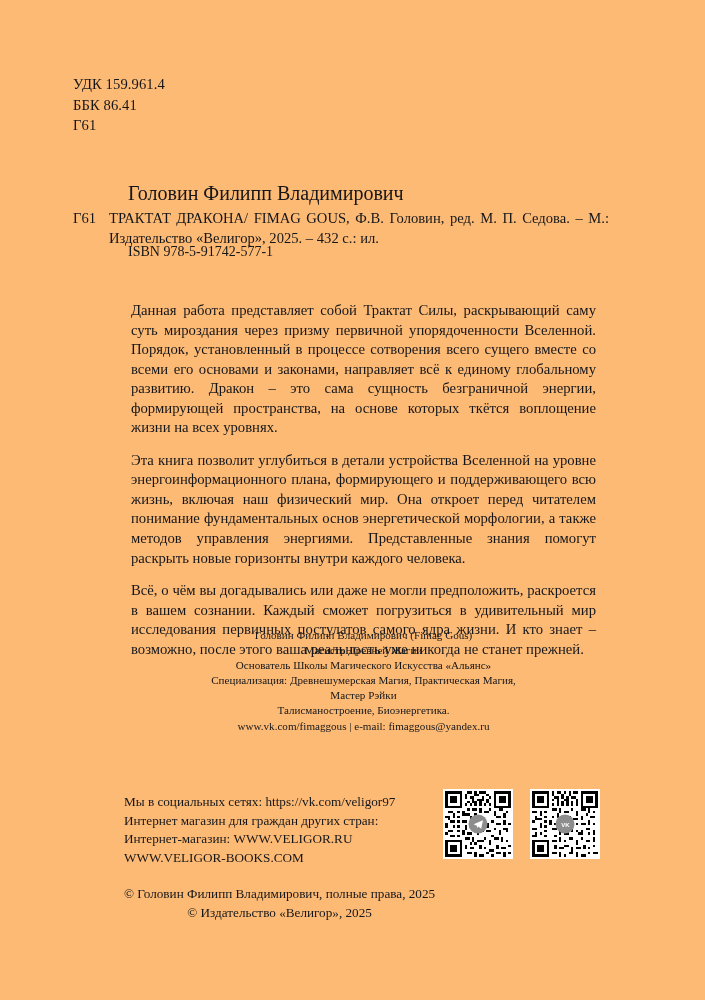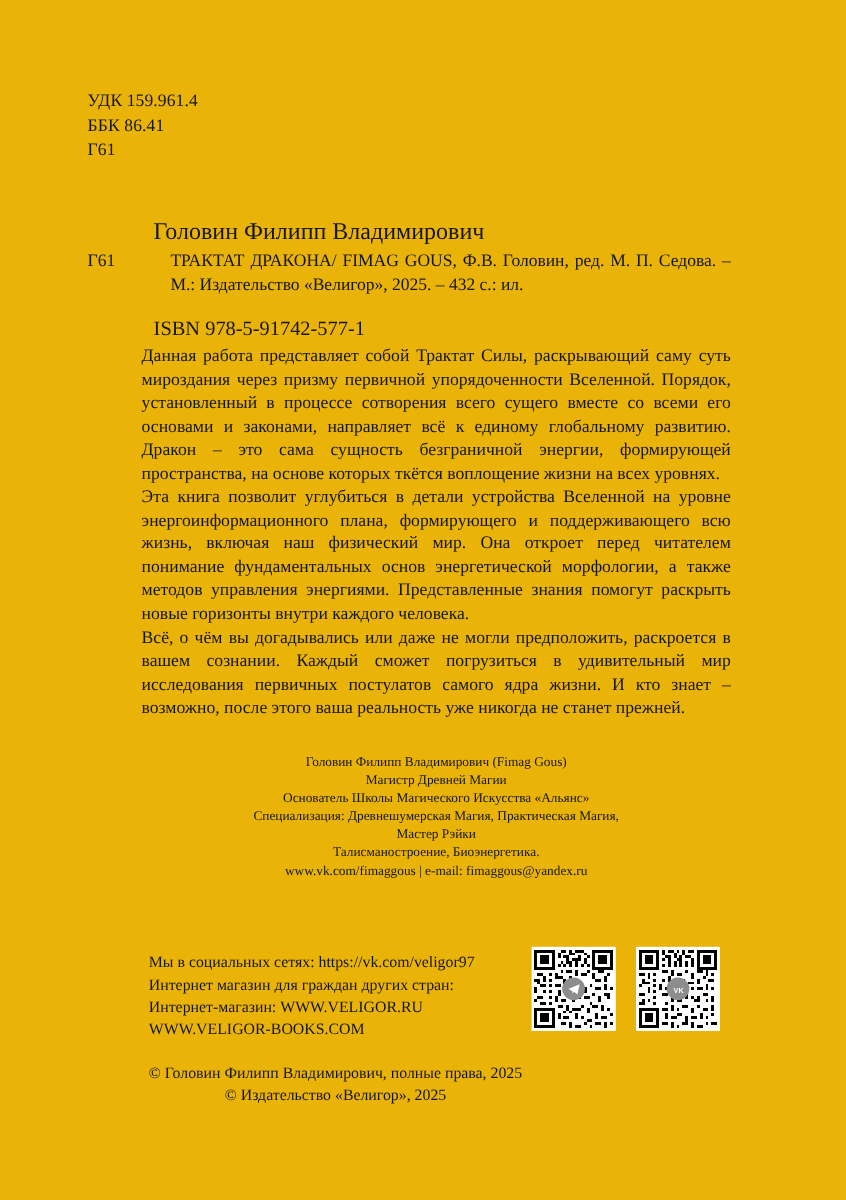--- a/index.html
+++ b/index.html
@@ -12,21 +12,21 @@
     height: 1000px;
     position: relative;
     font-family: "Liberation Serif", "DejaVu Serif", serif;
     color: #15161a;
     overflow: hidden;
   }
 
   .page {
     position: absolute;
     inset: 0;
-    background: #eab308;
+    background: #fdba74;
   }
 
   
   .codes {
     position: absolute;
     left: 73px;
     top: 74px;
     font-size: 14.6px;
     line-height: 20.5px;
     letter-spacing: 0.1px;
@@ -51,46 +51,46 @@
     font-size: 14.6px;
     line-height: 19.6px;
   }
   .biblio-marker {
     position: absolute;
     left: 0;
     top: 0;
     width: 50px;
   }
   .biblio-text {
-    margin-left: 69px;
+    margin-left: 36px;
     text-align: justify;
     text-justify: inter-word;
   }
 
   .isbn {
     position: absolute;
     left: 128px;
-    top: 264px;
-    font-size: 17px;
+    top: 244px;
+    font-size: 14px;
   }
 
   
   .body-block {
     position: absolute;
     left: 118px;
     top: 288px;
     width: 491px;
     font-size: 14.7px;
     line-height: 19.55px;
     text-align: justify;
     text-justify: inter-word;
     hyphens: manual;
   }
   .body-block p {
-    margin: 0;
+    margin: 13px;
   }
 
   
   .credits {
     position: absolute;
     left: 118px;
     top: 600px;
     width: 491px;
     text-align: center;
     font-size: 11.1px;

